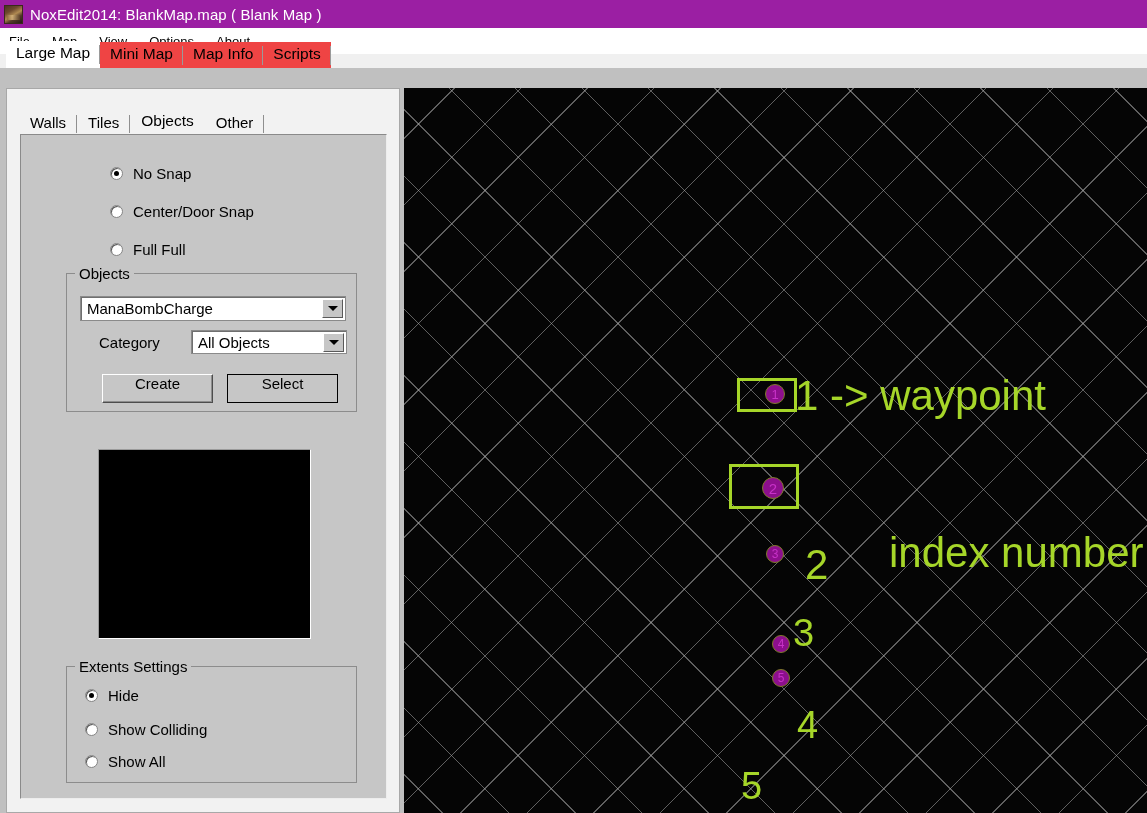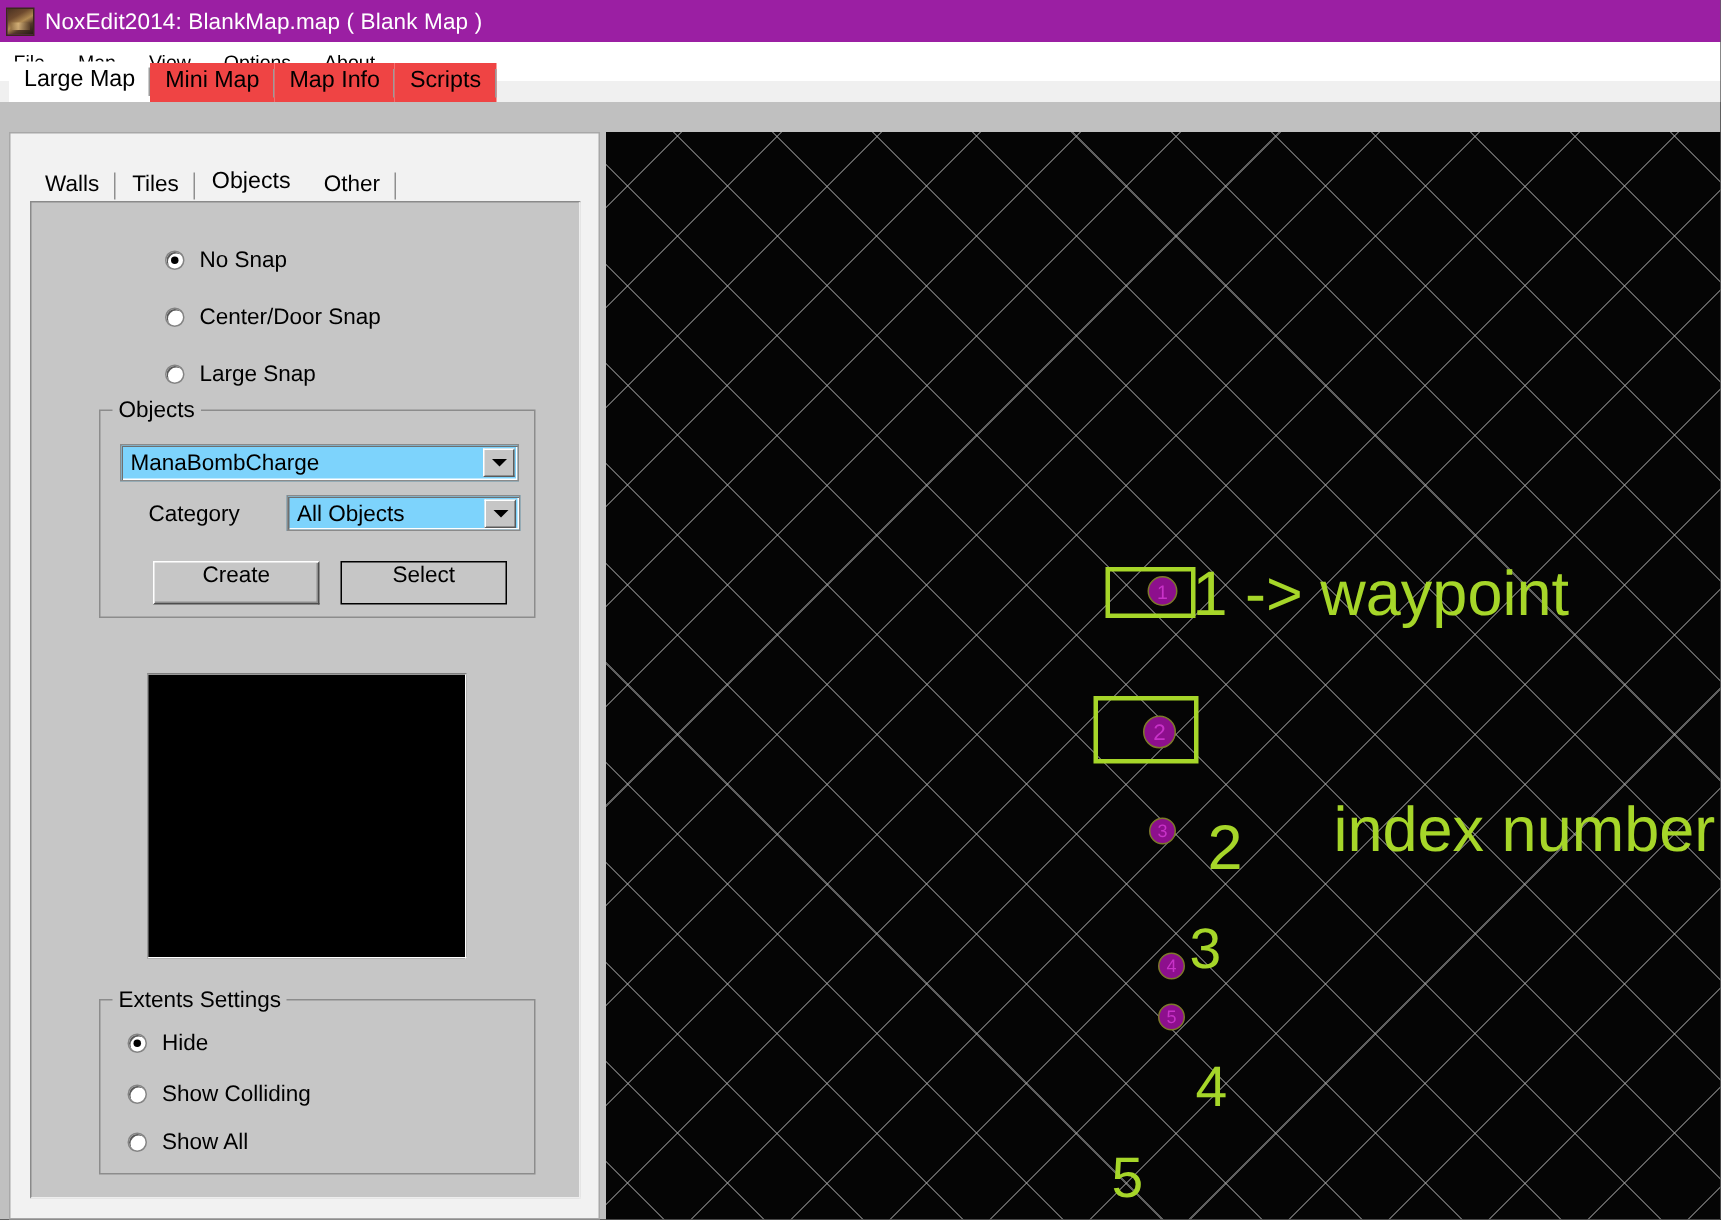--- a/index.html
+++ b/index.html
@@ -166,21 +166,21 @@
     position: absolute; top: -9px; left: 8px;
     background: #c6c6c6;
     padding: 0 4px;
     font-size: 15px; color: #000;
     white-space: nowrap;
   }
 
   
   .combo {
     position: absolute;
-    background: #7dd3fc;
+    background: #ffffff;
     border: 1px solid #8a8a8a;
     box-shadow: inset 1px 1px 0 #6f6f6f, inset -1px -1px 0 #ffffff;
     box-sizing: border-box;
     display: flex; align-items: center;
     cursor: default;
   }
   .combo-text {
     font-size: 15px; color: #000;
     padding-left: 6px;
     white-space: nowrap; overflow: hidden;
@@ -340,21 +340,21 @@
       <div class="radio-row" style="left:89px; top:30px;">
         <span class="radio checked"></span>
         <span class="radio-label">No Snap</span>
       </div>
       <div class="radio-row" style="left:89px; top:68px;">
         <span class="radio"></span>
         <span class="radio-label">Center/Door Snap</span>
       </div>
       <div class="radio-row" style="left:89px; top:106px;">
         <span class="radio"></span>
-        <span class="radio-label">Large Snap</span>
+        <span class="radio-label">Full Full</span>
       </div>
 
       <div class="group" style="left:45px; top:138px; width:291px; height:139px;">
         <span class="group-title">Objects</span>
 
         <div class="combo" style="left:13px; top:22px; width:266px; height:25px;">
           <span class="combo-text">ManaBombCharge</span>
           <span class="combo-btn">
             <span class="arrow-down"></span>
           </span>

